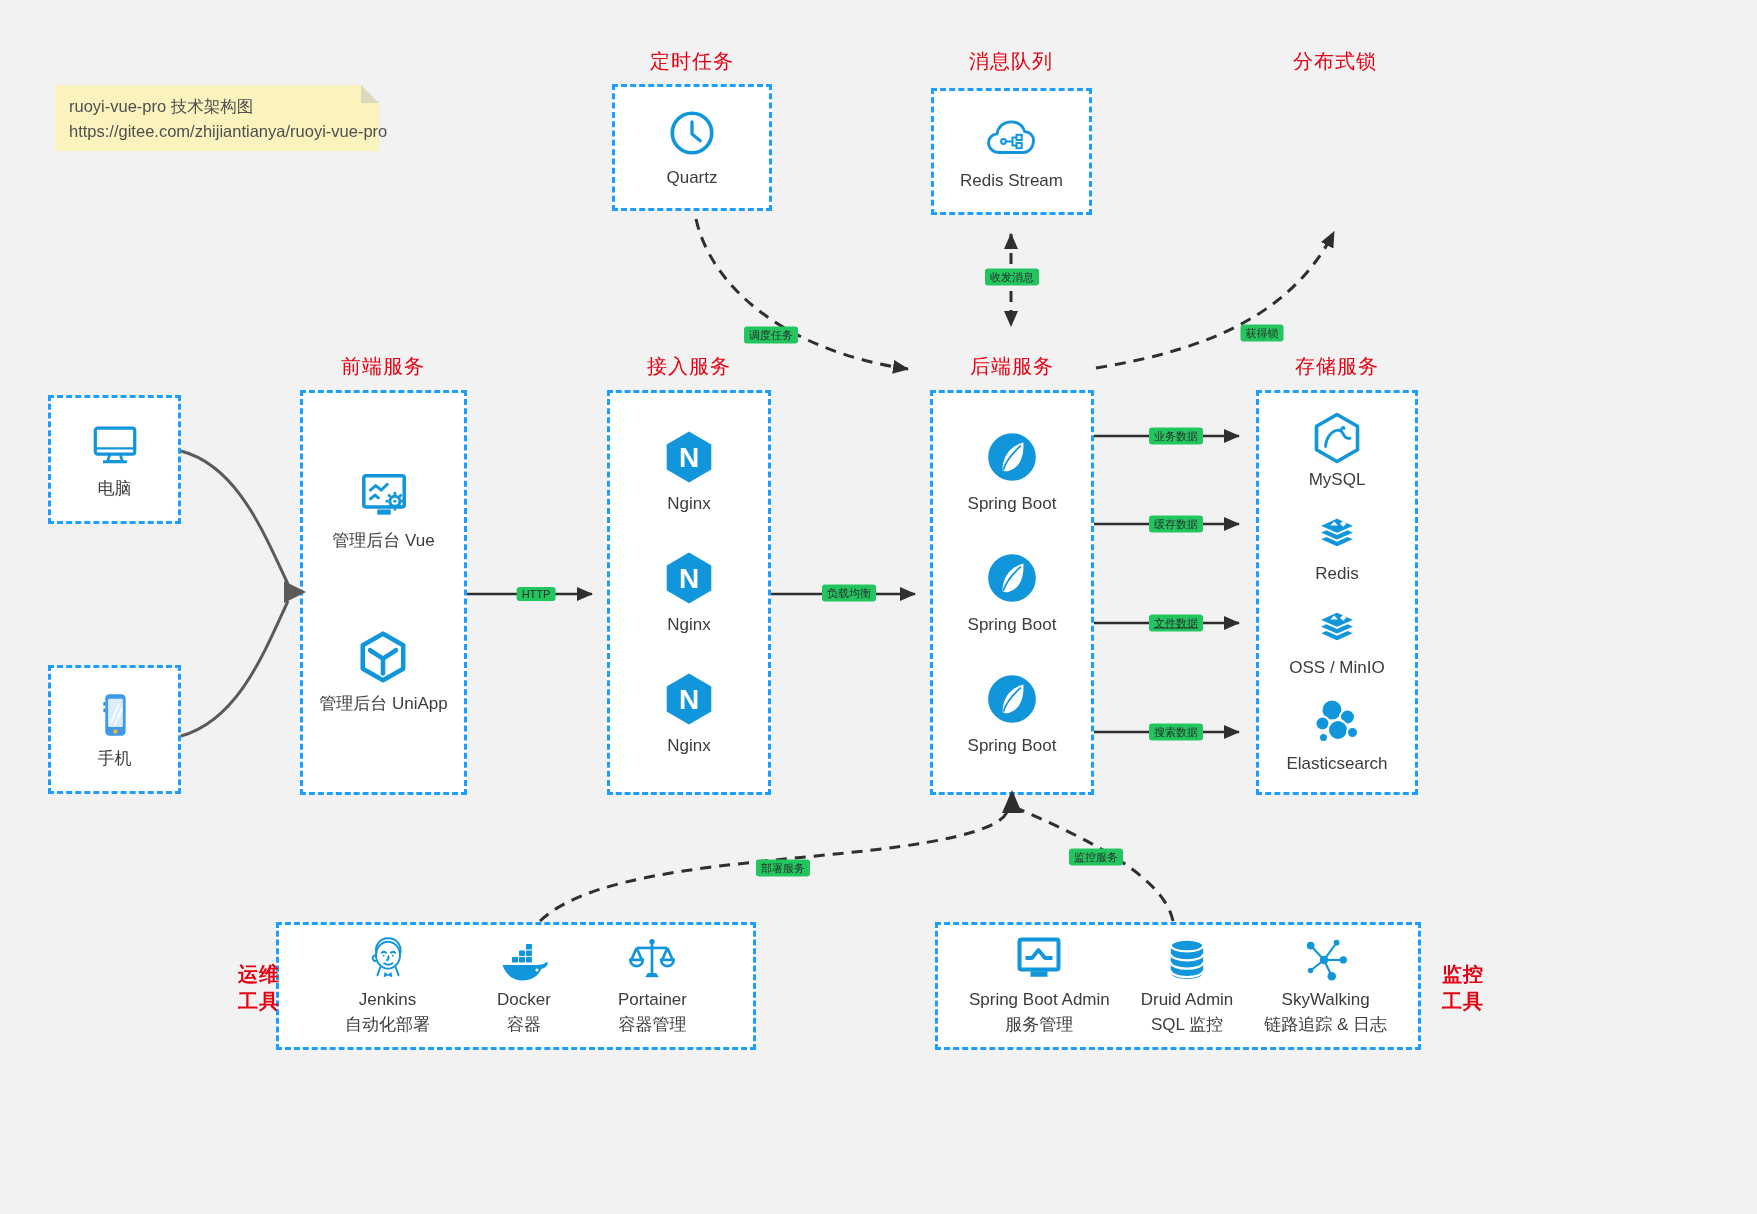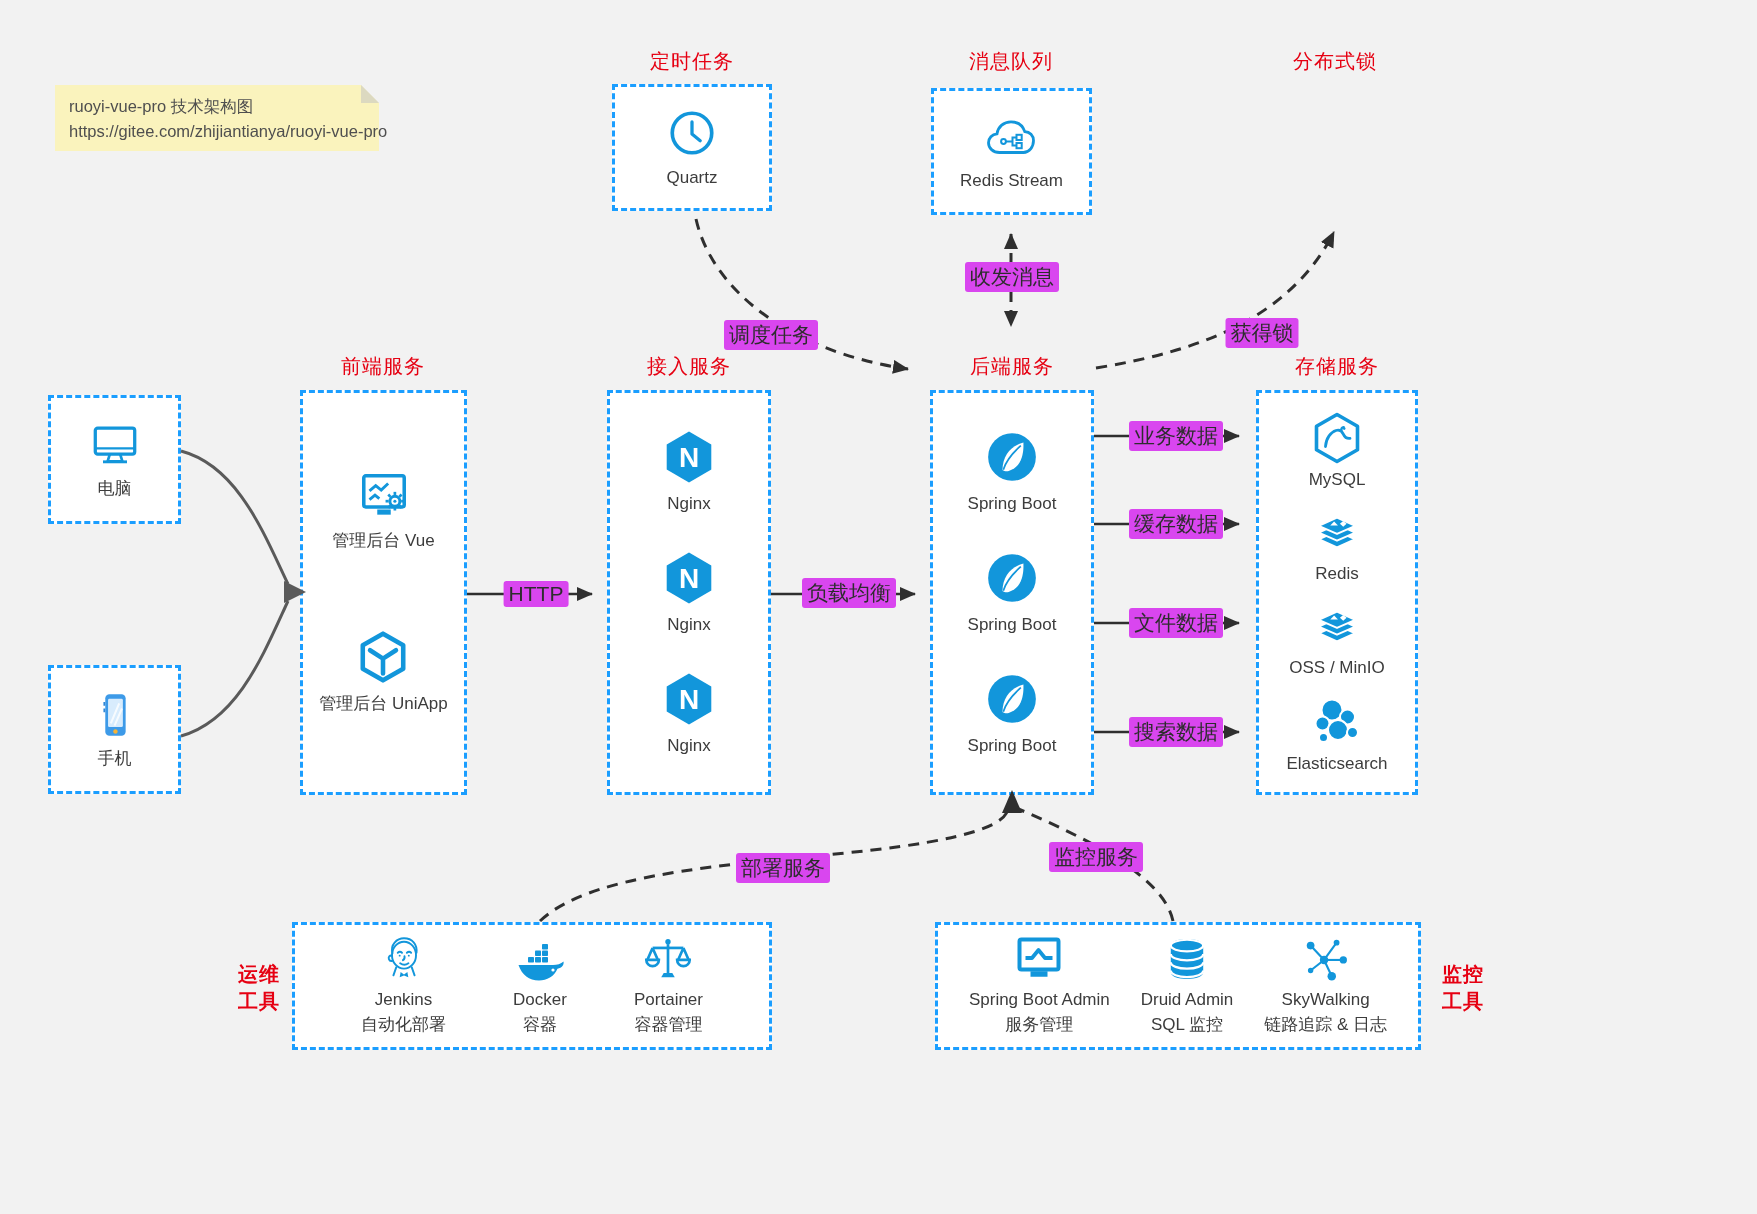--- a/index.html
+++ b/index.html
@@ -9,22 +9,22 @@
   .dashed-box{position:absolute;background:#ffffff;border:3px dashed #1b9eff;box-sizing:border-box;z-index:1;}
   .col{display:flex;flex-direction:column;justify-content:space-evenly;align-items:center;}
   .row{display:flex;flex-direction:row;justify-content:space-evenly;align-items:center;}
   .cell{display:flex;flex-direction:column;align-items:center;gap:9px;}
   .cell-label{font-size:17px;color:#3c3c3c;white-space:nowrap;line-height:1.2;}
   .cell-sub{font-size:17px;color:#3c3c3c;white-space:nowrap;line-height:1.45;text-align:center;}
   .rtitle{position:absolute;transform:translate(-50%,-50%);color:#e60012;font-weight:normal;
           font-size:20px;white-space:nowrap;z-index:3;letter-spacing:1px;}
   .side-title{position:absolute;color:#e60012;font-weight:bold;font-size:20px;line-height:1.35;
           text-align:center;z-index:3;letter-spacing:1px;}
-  .edge-label{position:absolute;transform:translate(-50%,-50%);font-size:21px;color:#2d2d2d;
-          background:#d946ef;padding:1px 5px;white-space:nowrap;z-index:3;border-radius:3px;}
+  .edge-label{position:absolute;transform:translate(-50%,-50%);font-size:11px;color:#2d2d2d;
+          background:#22c55e;padding:1px 5px;white-space:nowrap;z-index:3;border-radius:3px;}
   .note{position:absolute;left:55px;top:85px;width:324px;height:66px;background:#faf3bd;
         box-sizing:border-box;padding:9px 14px;z-index:3;}
   .note .ln{font-size:16.5px;color:#4f4f4f;line-height:1.5;white-space:nowrap;}
   .ic{display:block;line-height:0;}
 </style>
 </head>
 <body>
 
 <div class="stage">
 
@@ -285,21 +285,21 @@
           </svg>
       </span>
       <span class="cell-label">Elasticsearch</span>
     </div>
   </div>
 
   <div class="side-title" style="left:233px;top:961px;width:52px;">
     <div>运维</div>
     <div>工具</div>
   </div>
-  <div class="dashed-box row" style="left:292px;top:922px;width:480px;height:128px;">
+  <div class="dashed-box row" style="left:276px;top:922px;width:480px;height:128px;">
     <div class="cell" style="gap:4px;">
       <span class="ic">
         <svg width="52" height="50" viewBox="0 0 54 52">
             <g fill="none" stroke="#1296db" stroke-width="2" stroke-linecap="round">
               <ellipse cx="27" cy="22" rx="12.5" ry="14"></ellipse>
               <path d="M15 20 c-2.5-9 4.5-15.5 12-15.5 c8.5 0 14 6 13 15"></path>
               <path d="M14.5 22.5 c-2.5-0.5-4 1.5-3.2 3.6 c0.6 1.6 2.2 2.3 3.6 1.8"></path>
               <path d="M20.5 19.5 c1.3-1.2 3.2-1.2 4.4 0 M30 19.5 c1.3-1.2 3.2-1.2 4.4 0"></path>
               <path d="M27.5 23 c0.4 2-0.2 3.4-1.6 4.2"></path>
               <path d="M23 30.5 c2.6 1.8 6 1.8 8.6 0"></path>
@@ -419,18 +419,18 @@
     </div>
   </div>
 
   <div class="edge-label" style="left:771px;top:335px;">调度任务</div>
   <div class="edge-label" style="left:1012px;top:277px;">收发消息</div>
   <div class="edge-label" style="left:1262px;top:333px;">获得锁</div>
   <div class="edge-label" style="left:536px;top:594px;">HTTP</div>
   <div class="edge-label" style="left:849px;top:593px;">负载均衡</div>
   <div class="edge-label" style="left:1176px;top:436px;">业务数据</div>
   <div class="edge-label" style="left:1176px;top:524px;">缓存数据</div>
-  <div class="edge-label" style="left:1176px;top:623px;">文件数据</div>
+  <div class="edge-label" style="left:1176px;top:623px;text-decoration:underline;">文件数据</div>
   <div class="edge-label" style="left:1176px;top:732px;">搜索数据</div>
   <div class="edge-label" style="left:783px;top:868px;">部署服务</div>
   <div class="edge-label" style="left:1096px;top:857px;">监控服务</div>
 
 </div>
 
 </body></html>

